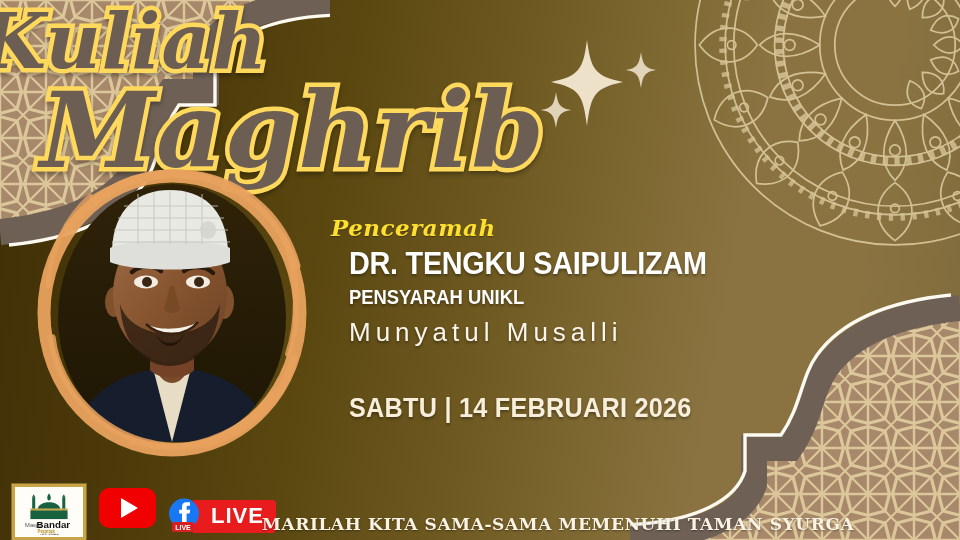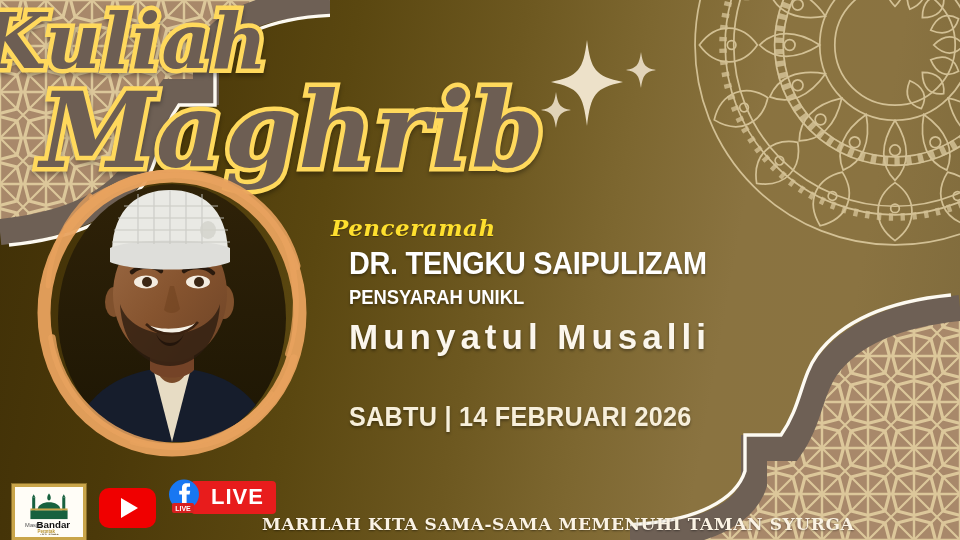--- a/index.html
+++ b/index.html
@@ -67,22 +67,22 @@
     text-shadow:0 2px 3px rgba(0,0,0,.35);
   }
   .role{
     font-family:"Liberation Sans Narrow","Liberation Sans",sans-serif;
     font-weight:bold;color:#ffffff;font-size:20px;
     transform:scaleX(.92);transform-origin:left center;
     margin:4px 0 0 18px;letter-spacing:0px;
     text-shadow:0 2px 3px rgba(0,0,0,.35);
   }
   .topic{
-    font-family:"Liberation Sans",sans-serif;font-weight:bold;
-    color:#fbf6ec;font-size:35px;letter-spacing:5px;
+    font-family:"Liberation Sans",sans-serif;font-weight:normal;
+    color:#fbf6ec;font-size:26px;letter-spacing:5px;
     margin:8px 0 0 18px;
     text-shadow:0 2px 3px rgba(0,0,0,.35);
   }
   .date{
     font-family:"Liberation Sans Narrow","Liberation Sans",sans-serif;
     font-weight:bold;color:#f7efdb;font-size:28px;letter-spacing:.3px;
     transform:scaleX(.9);transform-origin:left center;
     margin:44px 0 0 18px;white-space:nowrap;
     text-shadow:0 2px 3px rgba(0,0,0,.35);
   }
@@ -93,21 +93,21 @@
     border:3px solid #c9a54a;background:#fffdf6;padding:2px;
     box-shadow:0 0 0 1px #8a6f2a;
   }
   .logo-frame svg{width:100%;height:100%;display:block;}
   .yt{
     position:absolute;left:99px;bottom:12px;width:57px;height:40px;
     background:#f00000;border-radius:10px;display:flex;align-items:center;justify-content:center;
   }
   .yt .tri{width:0;height:0;border-left:17px solid #fff;border-top:10px solid transparent;border-bottom:10px solid transparent;margin-left:4px;}
   .fb{
-    position:absolute;left:164px;bottom:24px;height:38px;display:flex;align-items:center;
+    position:absolute;left:164px;bottom:5px;height:38px;display:flex;align-items:center;
   }
   .fb-badge{position:relative;width:40px;height:38px;z-index:2;}
   .fb-badge svg{width:100%;height:100%;}
   .fb-live{
     margin-left:-13px;background:#e81c1c;color:#fff;height:33px;border-radius:4px;
     display:flex;align-items:center;padding:0 12px 0 20px;
     font-family:"Liberation Sans",sans-serif;font-weight:bold;font-size:22px;letter-spacing:1px;
   }
   .footer-text{
     position:absolute;left:262px;bottom:6px;

